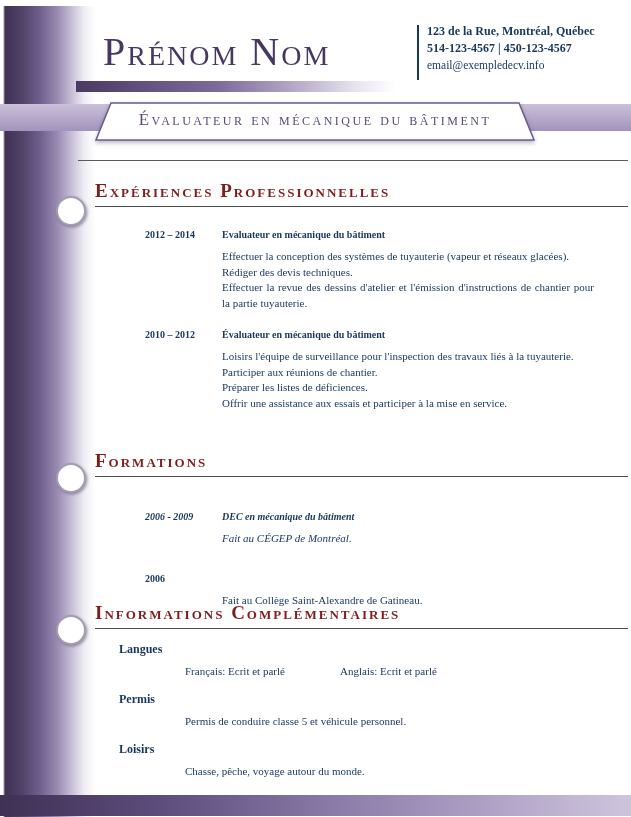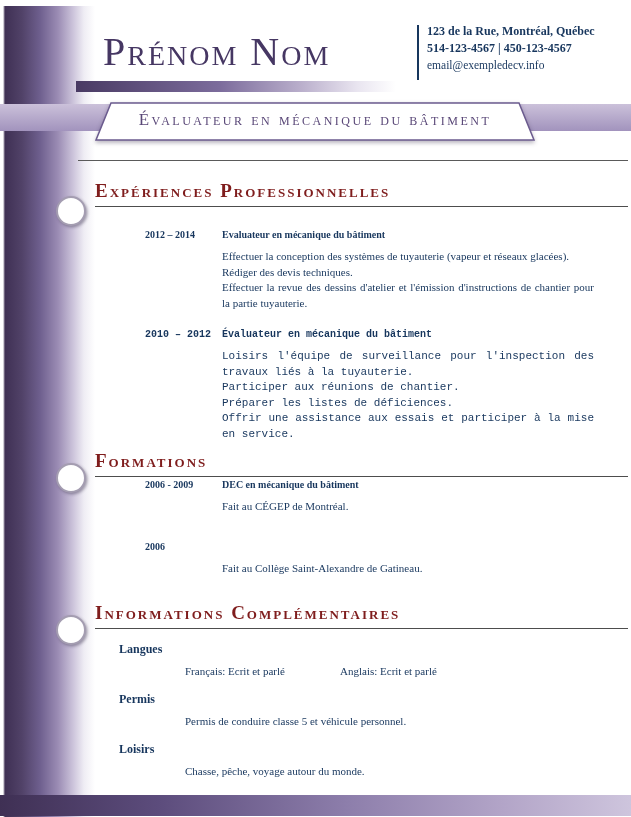--- a/index.html
+++ b/index.html
@@ -57,22 +57,22 @@
   
   .section{position:absolute;left:95px;width:533px;}
   #sec-exp{top:180px}#sec-form{top:450px}#sec-info{top:602px}
   .section-title{
     font-variant:small-caps;font-size:19px;line-height:22px;letter-spacing:2px;
     color:#7f1d1d;font-weight:600;margin:0;white-space:nowrap;
   }
   .section-rule{border-top:1px solid #4d4d4d;margin-top:4px;}
 
   .entry{margin:20px 0 0 50px;}
-  #sec-exp .entry.second{margin-top:16px;font-family:Liberation Mono, monospace;}
-  #sec-form .entry.first{margin-top:0;}
+  #sec-exp .entry.second{margin-top:16px;}
+  #sec-form .entry.first{margin-top:32px;font-style:italic;}
   #sec-form .entry.second{margin-top:24px;}
   .entry-head{display:flex;font-weight:bold;font-size:10px;line-height:15px;}
   .period{width:77px;flex:none;}
   .details{margin:7px 0 0 77px;width:372px;font-size:11px;line-height:15.5px;}
   .detail{text-align:justify;}
 
   .info-item{margin-top:13px;}
   .info-label{font-weight:bold;font-size:12px;line-height:15px;margin-left:24px;}
   .info-text{display:flex;margin:7px 0 0 90px;font-size:11px;line-height:15px;align-items:flex-end;}
   .info-col1{width:155px;flex:none;}

